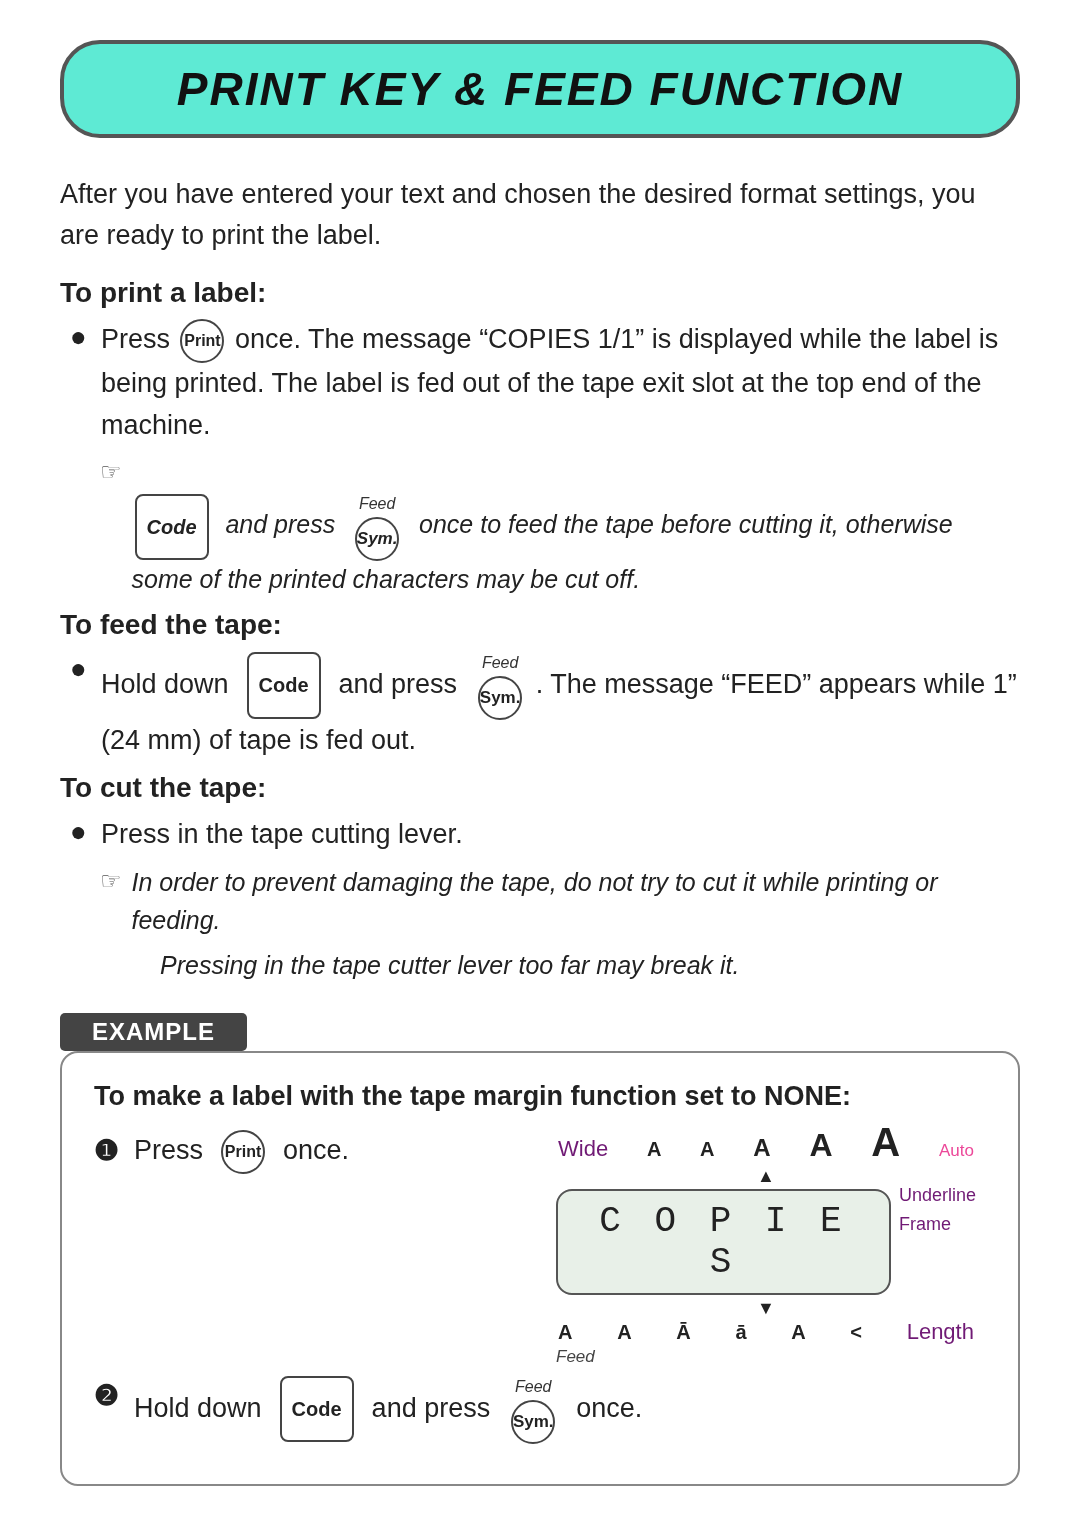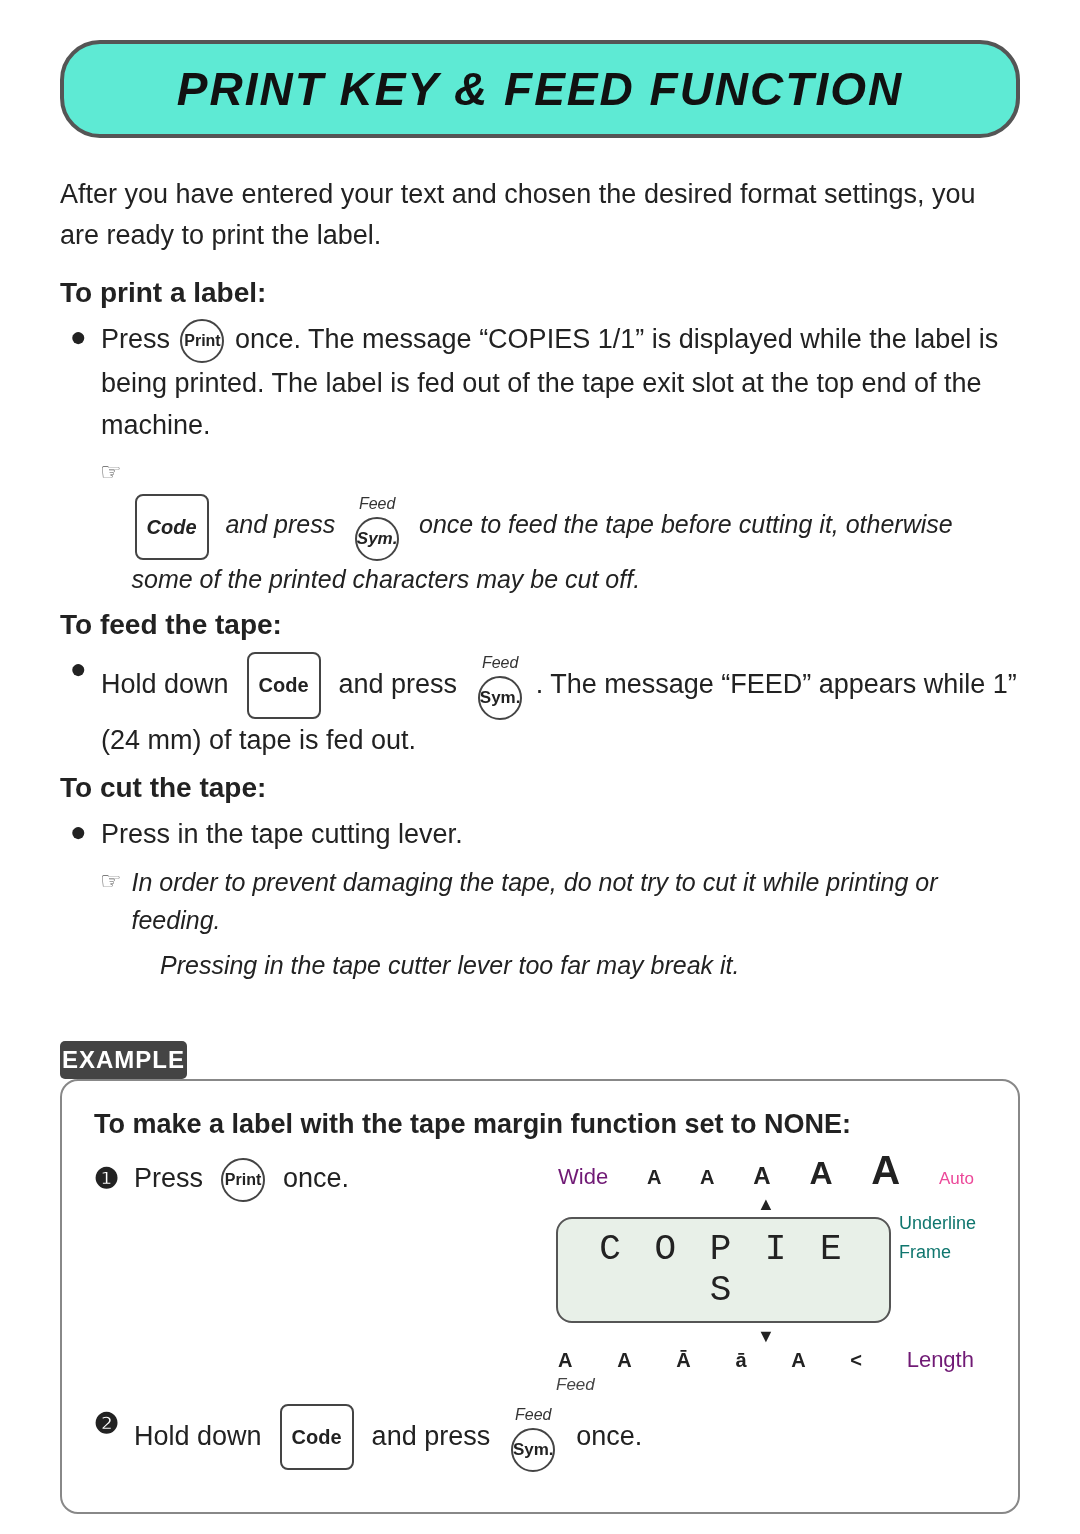--- a/index.html
+++ b/index.html
@@ -111,24 +111,23 @@
       line-height: 1.5;
       color: #222;
     }
     .example-label {
       display: inline-block;
       background: #444;
       color: #fff;
       font-size: 24px;
       font-weight: 700;
       letter-spacing: 1px;
-      padding: 5px 2px;
+      padding: 5px 32px;
       border-radius: 5px;
       margin-bottom: 0px;
-      margin-top: 28px;
     }
     .example-box {
       border: 2px solid #888;
       border-radius: 18px;
       padding: 28px 32px 28px 32px;
       margin-top: 0px;
       background: #fff;
       margin-left: 0;
     }
     .example-box-title {
@@ -193,21 +192,21 @@
       justify-content: space-between;
       align-items: baseline;
       font-size: 20px;
       margin-top: 2px;
       padding: 0 2px;
     }
     .lcd-right-labels {
       display: flex;
       flex-direction: column;
       font-size: 18px;
-      color: #0f766e;
+      color: #701a75;
       margin-left: 8px;
       justify-content: center;
     }
     .lcd-wrapper {
       display: flex;
       align-items: flex-start;
     }
     .lcd-main {
       flex: 1;
     }

